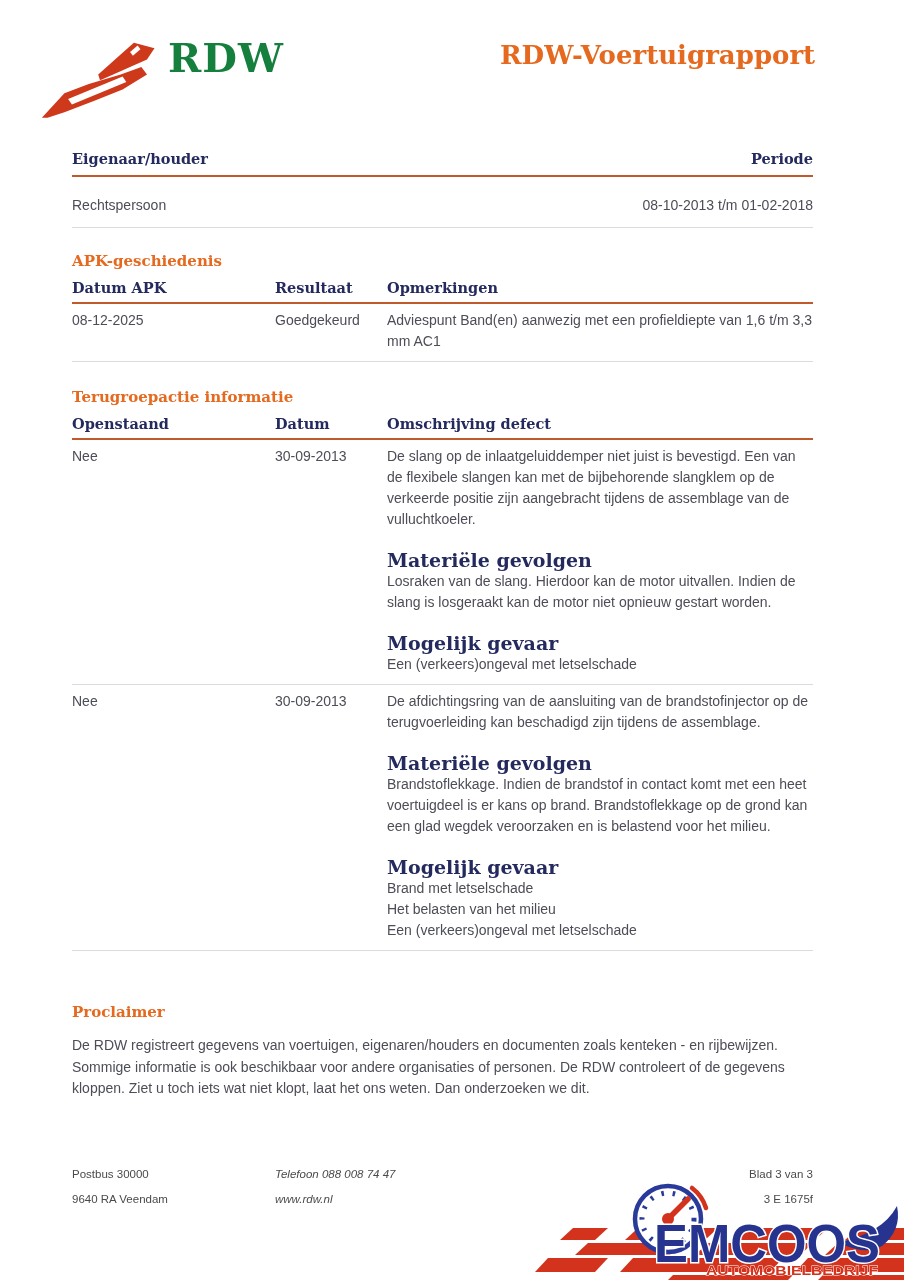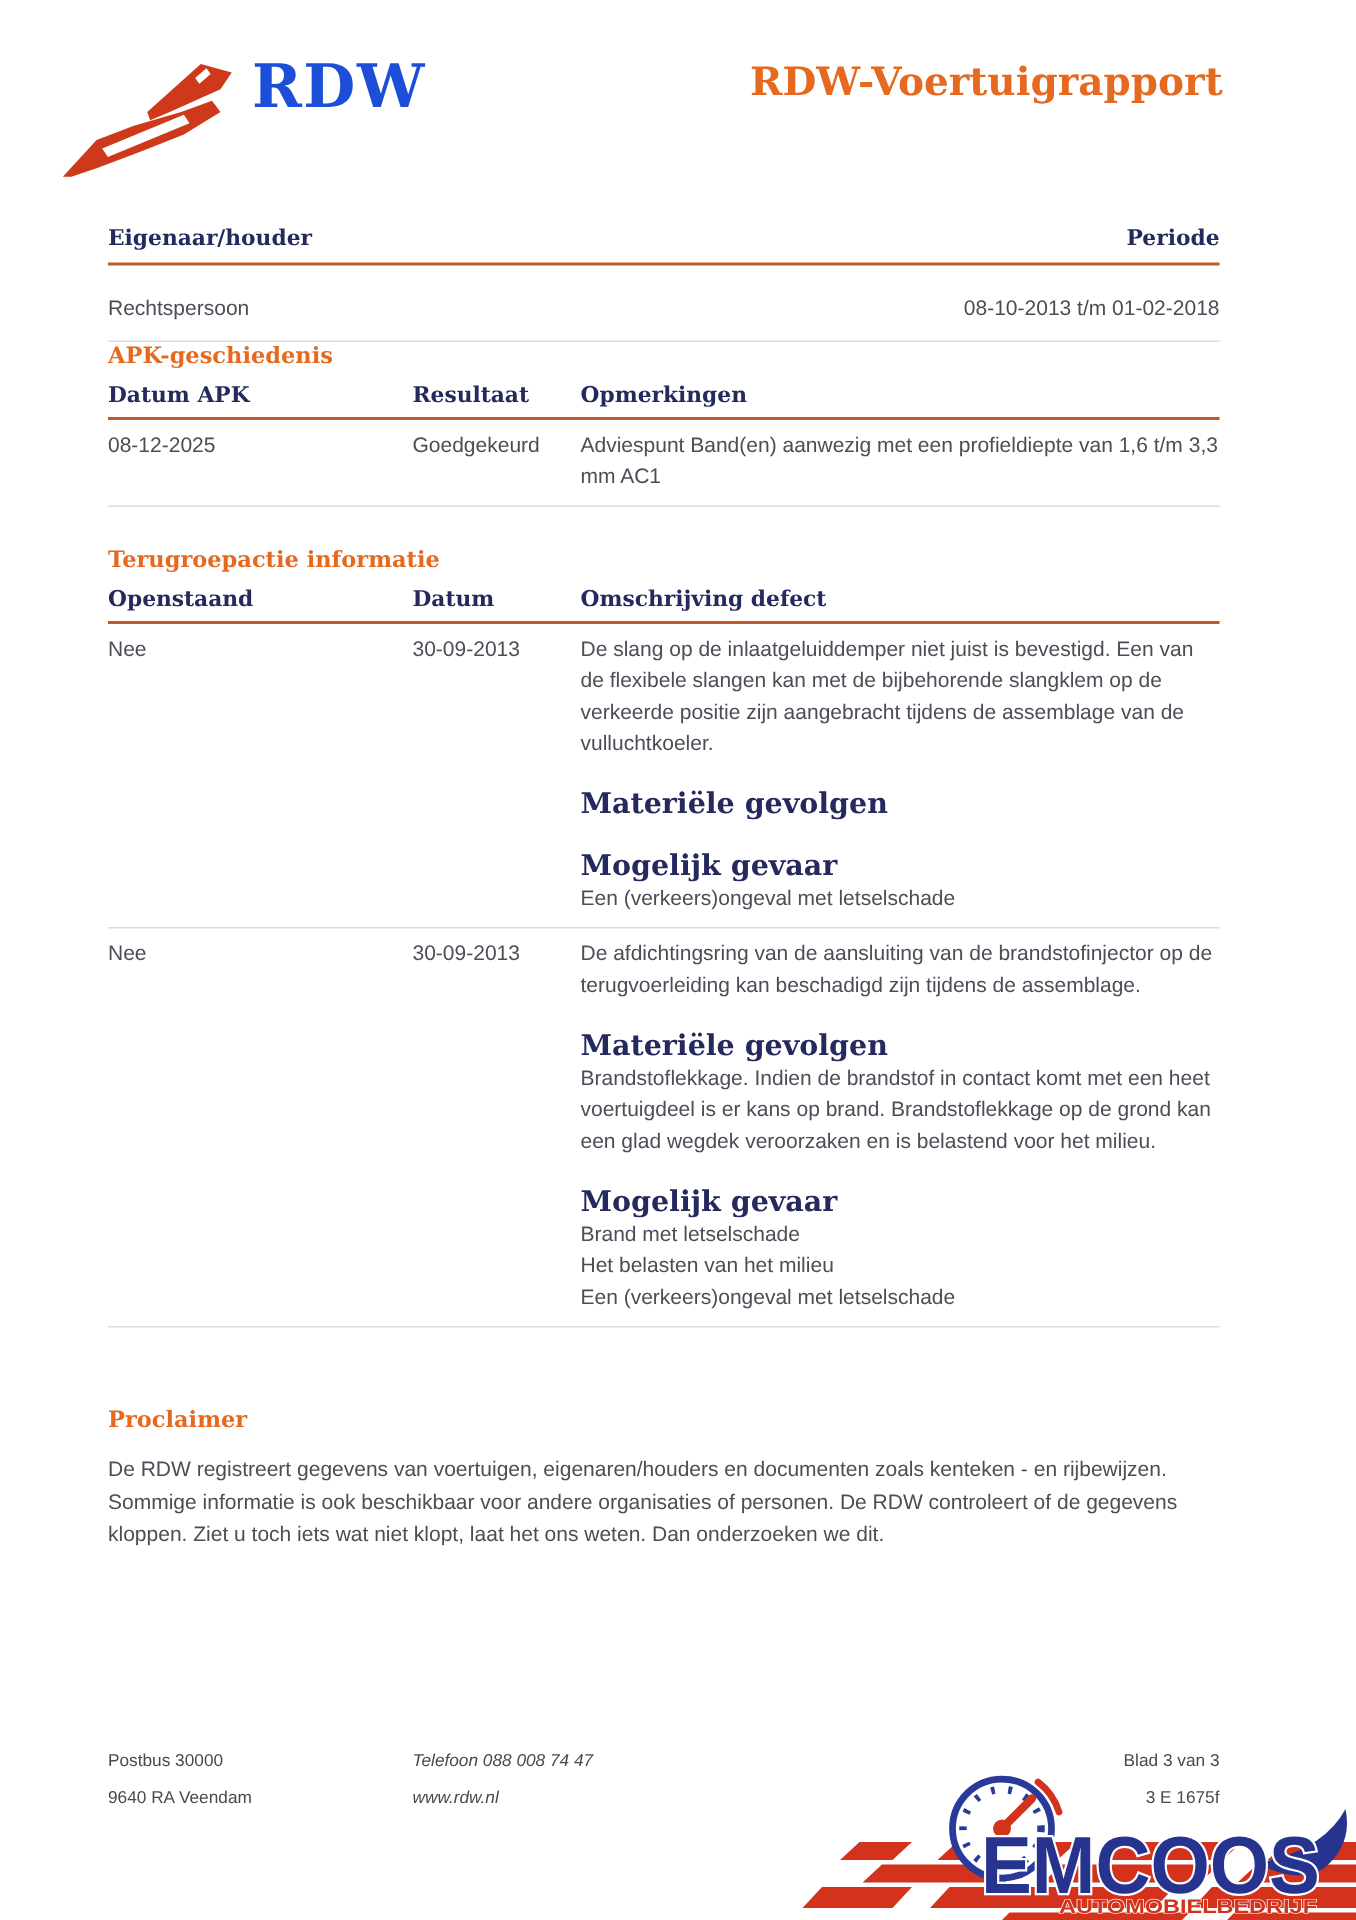--- a/index.html
+++ b/index.html
@@ -7,21 +7,21 @@
     width:904px;height:1280px;position:relative;background:#ffffff;overflow:hidden;
     font-family:"Liberation Sans",sans-serif;color:#4C4D56;
   }
   .page{position:absolute;inset:0;padding:0 91px 0 72px;box-sizing:border-box;}
 
   
   header{position:relative;height:150px;}
   .brand{position:absolute;left:-32px;top:30px;display:flex;align-items:flex-start;}
   .brand svg{width:122px;height:92px;display:block;}
   .brand-text{
-    font-family:"DejaVu Serif",serif;font-weight:bold;color:#1d4ed8;
+    font-family:"DejaVu Serif",serif;font-weight:bold;color:#15803d;
     font-size:40px;line-height:1;margin:8px 0 16px 6px;letter-spacing:1px;
   }
   .titleblock{position:absolute;left:428px;top:40px;width:320px;}
   .titleblock h1{
     margin:0;font-family:"DejaVu Serif",serif;font-weight:bold;
     font-size:26px;line-height:30px;color:#E5691E;white-space:nowrap;
   }
   .meta{display:flex;margin-top:20px;}
   .meta-col-a{width:138px;}
   .meta-label{font-family:"DejaVu Serif",serif;font-weight:bold;font-size:14.5px;color:#252A5E;}
@@ -46,21 +46,21 @@
   .c2{width:112px;}
   .c3{flex:1;}
   .thead{
     margin-top:9px;padding-bottom:6px;border-bottom:2px solid #C05A2A;
     font-family:"DejaVu Serif",serif;font-weight:bold;font-size:14.5px;color:#252A5E;
   }
   .tbody-row{
     padding:6px 0 9px;border-bottom:1px solid #DBDBDB;
     font-size:14px;line-height:21px;
   }
-  .sec-apk{}
+  .sec-apk{margin-top:24px;}
   .sec-recall{margin-top:26px;}
   .tbody-row p{margin:0;}
   .gap{height:20px;}
   .subhead{font-family:"DejaVu Serif",serif;font-weight:bold;color:#252A5E;font-size:19px;}
 
   
   .sec-proclaimer{margin-top:52px;}
   .sec-proclaimer p{margin:14px 0 0;font-size:14px;line-height:21.5px;}
 
   
@@ -131,20 +131,21 @@
       <div class="c3">Omschrijving defect</div>
     </div>
 
     <div class="trow tbody-row">
       <div class="c1">Nee</div>
       <div class="c2">30-09-2013</div>
       <div class="c3">
         <p>De slang op de inlaatgeluiddemper niet juist is bevestigd. Een van de flexibele slangen kan met de bijbehorende slangklem op de verkeerde positie zijn aangebracht tijdens de assemblage van de vulluchtkoeler.</p>
         <div class="gap"></div>
         <p class="subhead">Materiële gevolgen</p>
+        <p>Losraken van de slang. Hierdoor kan de motor uitvallen. Indien de slang is losgeraakt kan de motor niet opnieuw gestart worden.</p>
         <div class="gap"></div>
         <p class="subhead">Mogelijk gevaar</p>
         <p>Een (verkeers)ongeval met letselschade</p>
       </div>
     </div>
 
     <div class="trow tbody-row">
       <div class="c1">Nee</div>
       <div class="c2">30-09-2013</div>
       <div class="c3">

